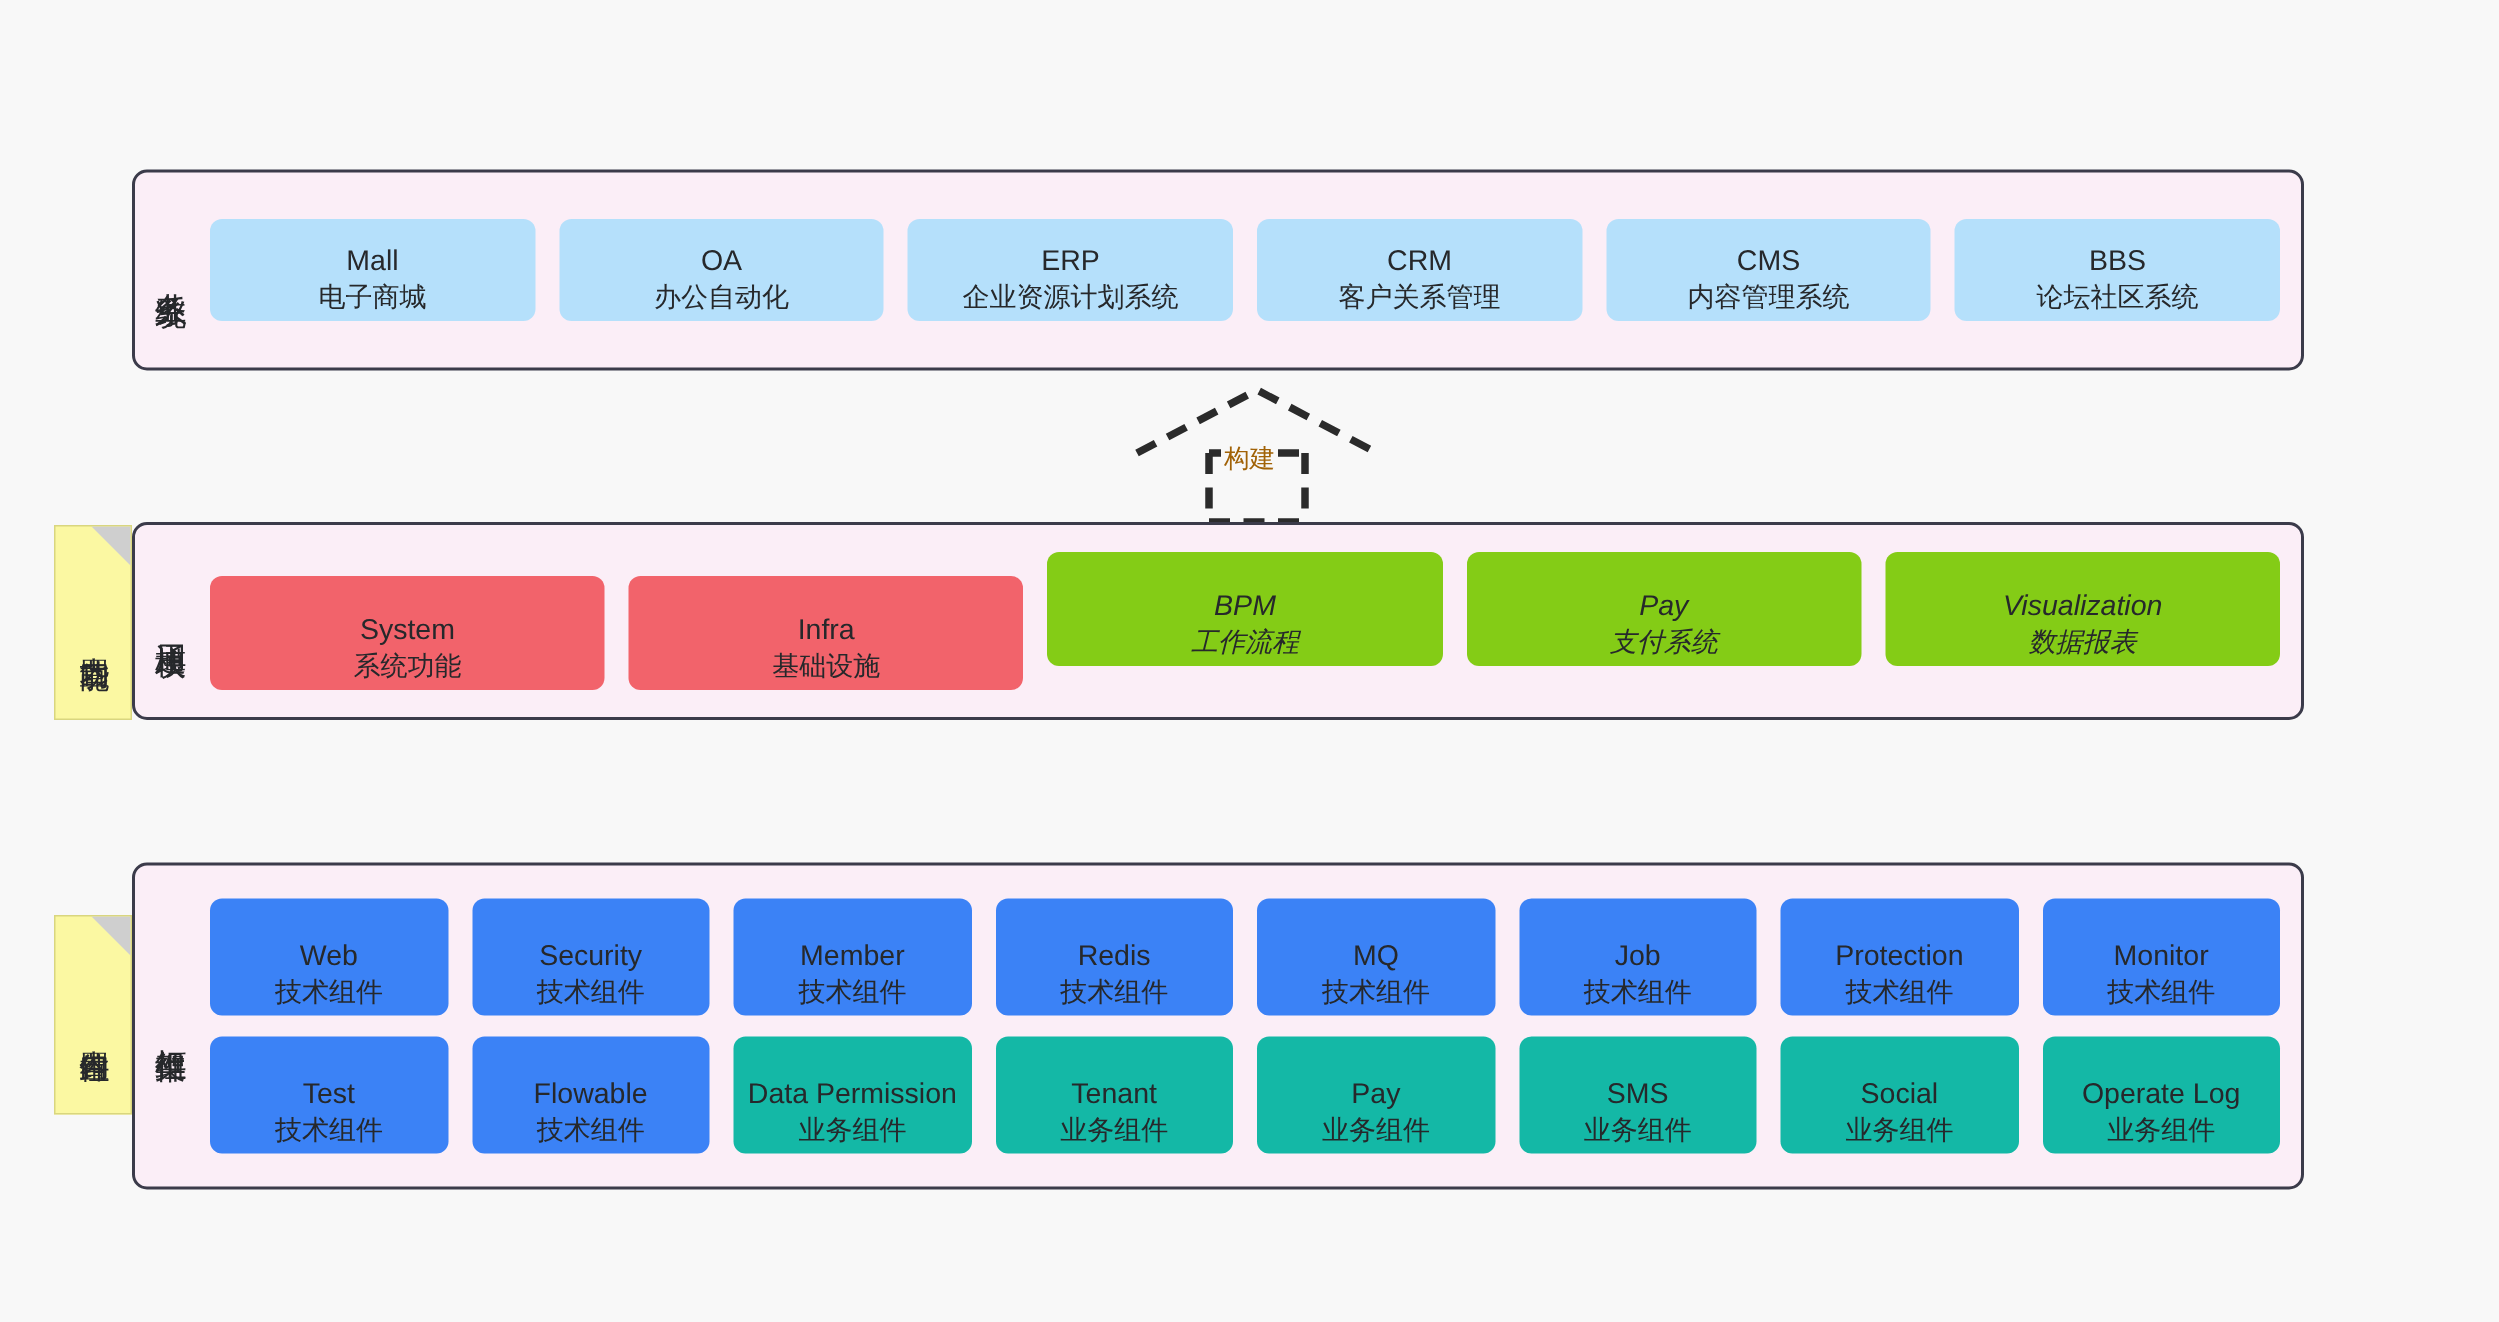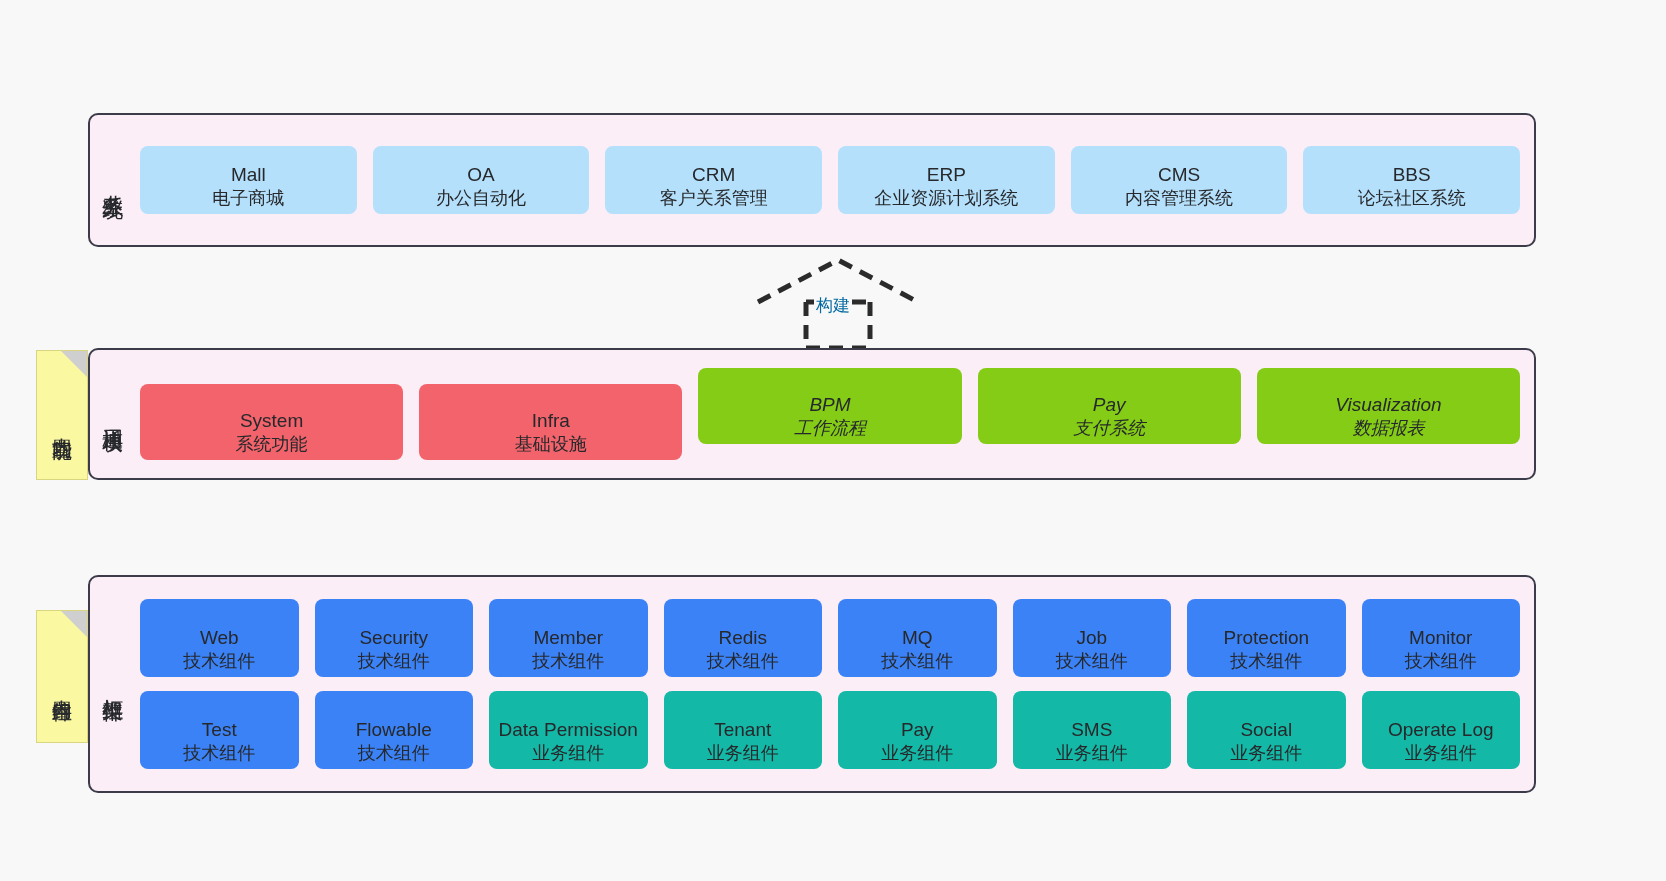--- a/index.html
+++ b/index.html
@@ -126,21 +126,21 @@
     position: absolute;
     width: 180px;
     height: 100px;
   }
   #arrow-build  { left: 748px; top: 252px; }
   #arrow-impl   { left: 760px; top: 483px; }
   .arrow svg { display: block; overflow: visible; }
   .arrow-label {
     position: absolute;
     font-size: 17px;
-    color: #0369a1;
+    color: #a16207;
     background: #f8f8f8;
     padding: 0 2px;
     white-space: nowrap;
   }
   #arrow-build .arrow-label { left: 66px; top: 42px; }
   #arrow-impl  .arrow-label { left: 66px; top: 42px; }
 </style>
 </head>
 <body>
 
@@ -152,26 +152,26 @@
       <div class="row">
         <div class="cell c-blue">
           <span class="en">Mall</span>
           <span class="cn">电子商城</span>
         </div>
         <div class="cell c-blue">
           <span class="en">OA</span>
           <span class="cn">办公自动化</span>
         </div>
         <div class="cell c-blue">
+          <span class="en">ERP</span>
+          <span class="cn">企业资源计划系统</span>
+        </div>
+        <div class="cell c-blue">
           <span class="en">CRM</span>
           <span class="cn">客户关系管理</span>
-        </div>
-        <div class="cell c-blue">
-          <span class="en">ERP</span>
-          <span class="cn">企业资源计划系统</span>
         </div>
         <div class="cell c-blue">
           <span class="en">CMS</span>
           <span class="cn">内容管理系统</span>
         </div>
         <div class="cell c-blue">
           <span class="en">BBS</span>
           <span class="cn">论坛社区系统</span>
         </div>
       </div>

